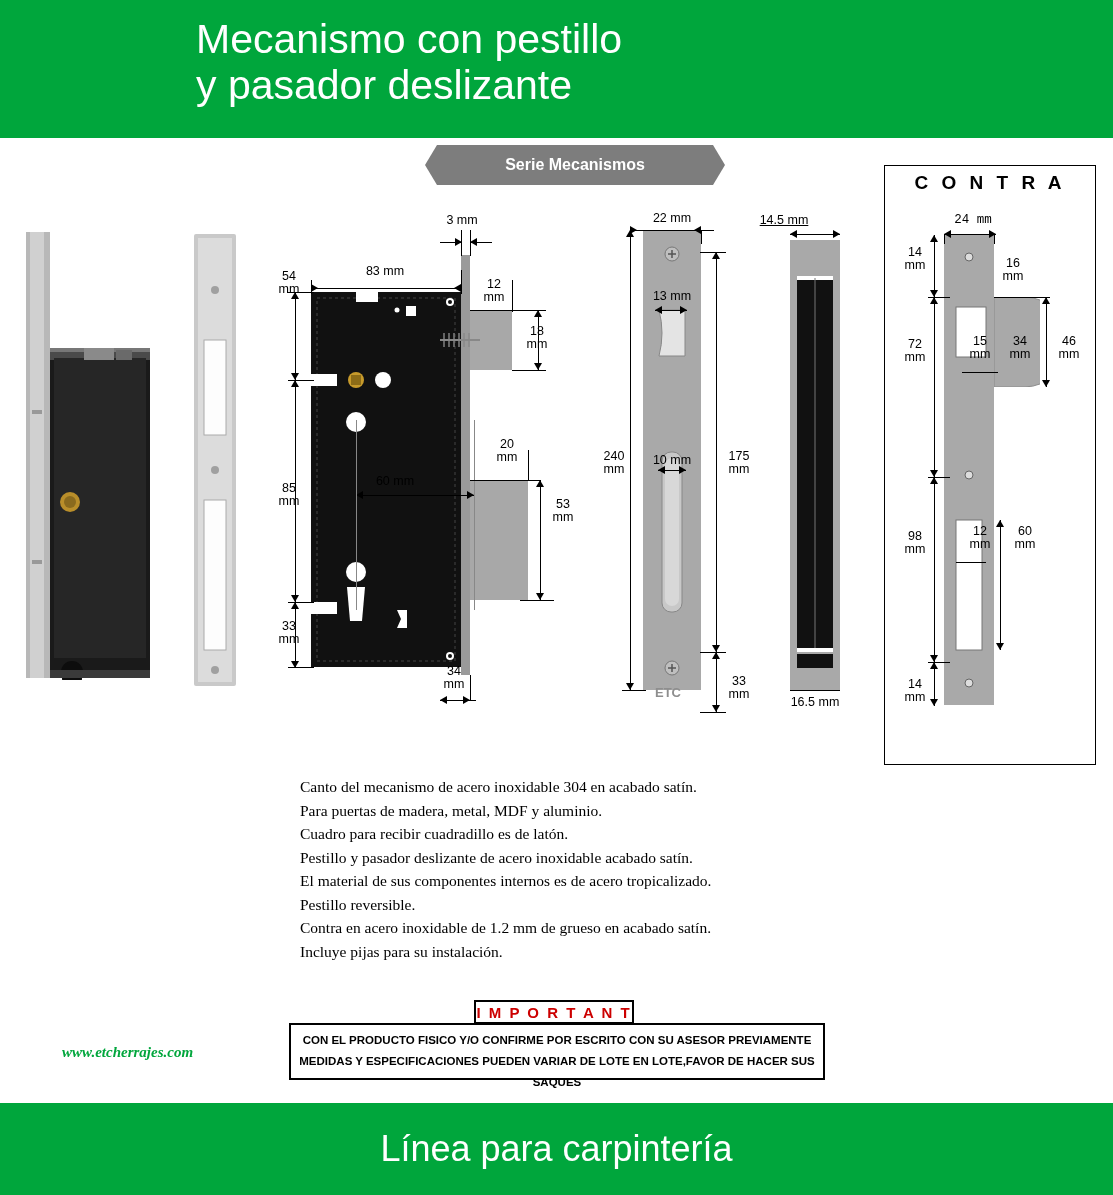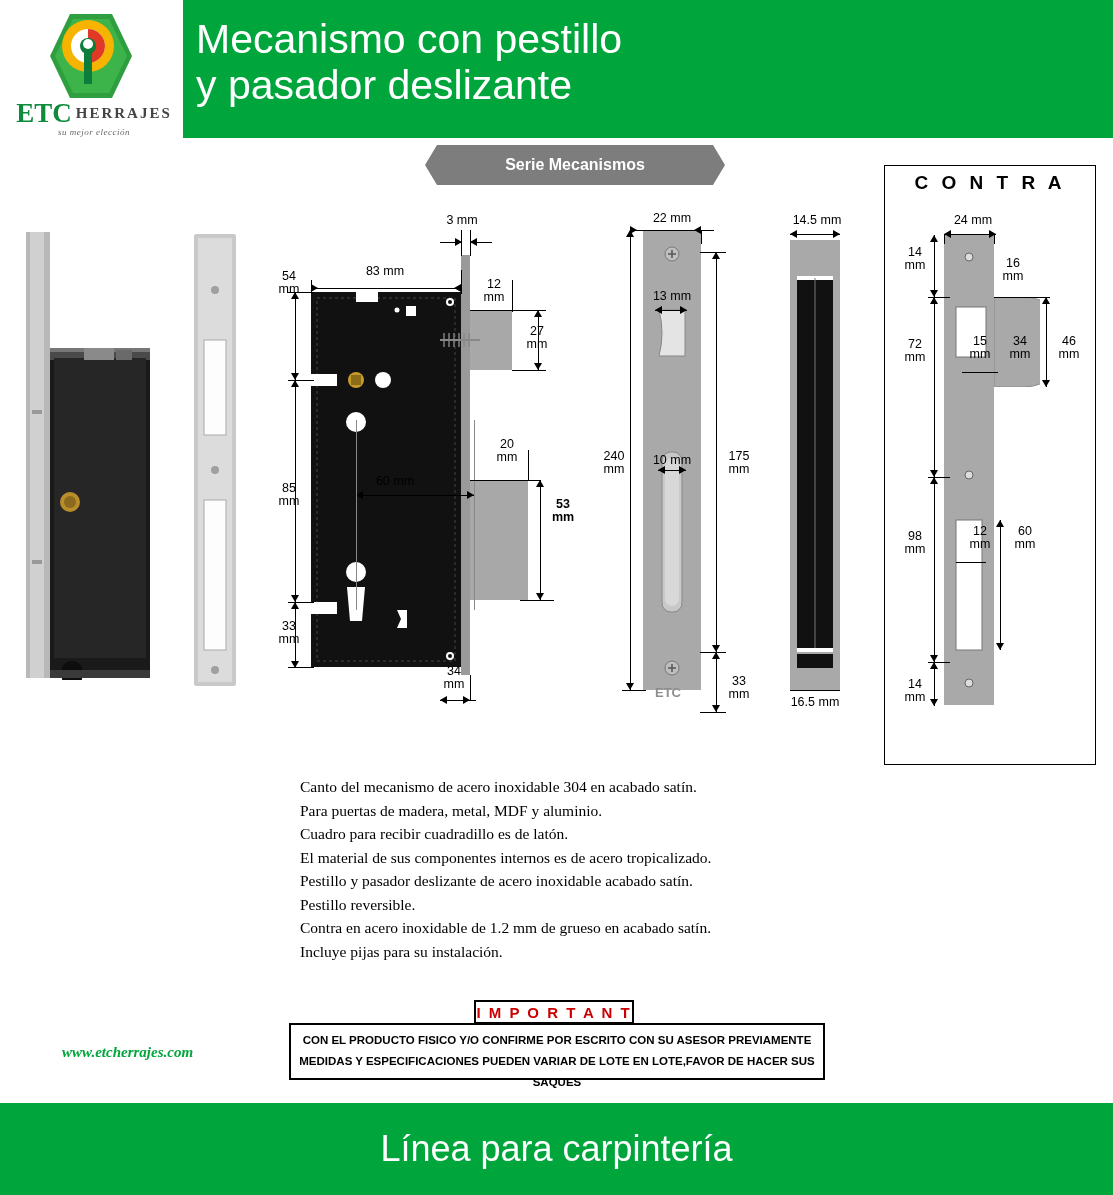--- a/index.html
+++ b/index.html
@@ -132,36 +132,20 @@
     color:#ffffff; font-size:36px;
   }
   .etc-watermark {
     position:absolute; color:#8e8e8e; font-size:13px; font-weight:bold;
   }
 </style>
 </head>
 <body>
 
 <div class="header">
-  <div class="logo-box">
-    <svg class="logo-hex" viewBox="0 0 94 88">
-      <polygon points="30,2 72,2 92,44 72,86 30,86 10,44" fill="#2e9e3e"></polygon>
-      <polygon points="33,7 69,7 87,44 69,81 33,81 15,44" fill="#3cb44a"></polygon>
-      <circle cx="48" cy="34" r="26" fill="#f6b400"></circle>
-      <circle cx="48" cy="34" r="17" fill="#ffffff"></circle>
-      <path d="M48 17 a17 17 0 0 1 0 34 z" fill="#e03a27"></path>
-      <circle cx="48" cy="34" r="8" fill="#0e7c3a"></circle>
-      <path d="M44 40 L44 72 L52 72 L52 40 Z" fill="#0e7c3a"></path>
-      <circle cx="48" cy="32" r="5" fill="#ffffff"></circle>
-    </svg>
-    <div class="logo-text">
-      <span class="logo-etc">ETC</span><span class="logo-herrajes">HERRAJES</span>
-      <div class="logo-slogan">su mejor elección</div>
-    </div>
-  </div>
   <div class="header-title">
     <div>Mecanismo con pestillo</div>
     <div>y pasador deslizante</div>
   </div>
 </div>
 
 <div class="serie-banner">
   <span>Serie Mecanismos</span>
 </div>
 
@@ -252,21 +236,21 @@
   <div class="dimv" style="left:461px; top:140px; height:24px;"></div>
   <div class="dim" style="left:311px; top:158px; width:150px;"></div>
   <div class="arrowR" style="left:311px; top:154px;"></div>
   <div class="arrowL" style="left:454px; top:154px;"></div>
 
   <div class="lbl two" style="left:477px; top:148px;">12
 mm</div>
   <div class="dim" style="left:470px; top:180px; width:46px;"></div>
   <div class="dimv" style="left:512px; top:150px; height:32px;"></div>
 
-  <div class="lbl two" style="left:520px; top:195px;">27
+  <div class="lbl two" style="left:520px; top:195px;">18
 mm</div>
   <div class="dimv" style="left:538px; top:180px; height:60px;"></div>
   <div class="arrowU" style="left:534px; top:180px;"></div>
   <div class="arrowD" style="left:534px; top:233px;"></div>
   <div class="dim" style="left:512px; top:180px; width:34px;"></div>
   <div class="dim" style="left:512px; top:240px; width:34px;"></div>
 
   <div class="lbl two" style="left:272px; top:140px;">54
 mm</div>
   <div class="dimv" style="left:295px; top:162px; height:88px;"></div>
@@ -294,21 +278,21 @@
   <div class="arrowL" style="left:356px; top:361px;"></div>
   <div class="arrowR" style="left:467px; top:361px;"></div>
   <div class="dimv" style="left:356px; top:290px; height:190px; background:#888;"></div>
   <div class="dimv" style="left:474px; top:290px; height:190px; background:#888;"></div>
 
   <div class="lbl two" style="left:490px; top:308px;">20
 mm</div>
   <div class="dim" style="left:470px; top:350px; width:70px;"></div>
   <div class="dimv" style="left:528px; top:320px; height:30px;"></div>
 
-  <div class="lbl two" style="left:546px; top:368px;font-weight:bold;">53
+  <div class="lbl two" style="left:546px; top:368px;">53
 mm</div>
   <div class="dimv" style="left:540px; top:350px; height:120px;"></div>
   <div class="arrowU" style="left:536px; top:350px;"></div>
   <div class="arrowD" style="left:536px; top:463px;"></div>
   <div class="dim" style="left:520px; top:470px; width:34px;"></div>
 
   <div class="lbl two" style="left:437px; top:535px;">34
 mm</div>
   <div class="dim" style="left:440px; top:570px; width:36px;"></div>
   <div class="arrowL" style="left:440px; top:566px;"></div>
@@ -370,21 +354,21 @@
   <div class="greybody" style="left:790px; top:110px; width:50px; height:450px; background:#a9a9a9;"></div>
   <svg style="position:absolute;left:790px;top:110px;width:50px;height:450px;" viewBox="0 0 50 450">
     <rect x="0" y="0" width="50" height="450" fill="#a9a9a9"></rect>
     <rect x="7" y="38" width="36" height="374" fill="#111"></rect>
     <rect x="7" y="36" width="36" height="4" fill="#fff"></rect>
     <line x1="25" y1="38" x2="25" y2="412" stroke="#777" stroke-width="1"></line>
     <rect x="7" y="408" width="36" height="4" fill="#fff"></rect>
     <rect x="7" y="414" width="36" height="14" fill="#111"></rect>
   </svg>
 
-  <div class="lbl" style="left:782px; top:84px; width:70px;">14.5 mm</div>
+  <div class="lbl" style="left:749px; top:84px; width:70px;text-decoration:underline;">14.5 mm</div>
   <div class="dim" style="left:790px; top:104px; width:50px;"></div>
   <div class="arrowL" style="left:790px; top:100px;"></div>
   <div class="arrowR" style="left:833px; top:100px;"></div>
 
   <div class="lbl" style="left:778px; top:566px; width:74px;">16.5 mm</div>
   <div class="dim" style="left:790px; top:560px; width:50px;"></div>
 
   <div class="contra-box"></div>
   <div class="contra-title">C O N T R A</div>
 
@@ -394,21 +378,21 @@
     <circle cx="25" cy="22" r="4" fill="#ddd" stroke="#666"></circle>
     <circle cx="25" cy="240" r="4" fill="#ddd" stroke="#666"></circle>
     <circle cx="25" cy="448" r="4" fill="#ddd" stroke="#666"></circle>
     <rect x="12" y="72" width="30" height="50" fill="#fff" stroke="#777"></rect>
     <rect x="12" y="285" width="26" height="130" fill="#fff" stroke="#777"></rect>
   </svg>
   <svg style="position:absolute;left:994px;top:167px;width:46px;height:90px;" viewBox="0 0 46 90">
     <path d="M0 0 h30 a16 16 0 0 1 0 90 h-30 z" fill="#a9a9a9" stroke="#8a8a8a"></path>
   </svg>
 
-  <div class="lbl" style="left:938px; top:84px; width:70px;">24 mm</div>
+  <div class="lbl" style="left:938px; top:84px; width:70px;font-family:Liberation Mono, monospace;">24 mm</div>
   <div class="dim" style="left:944px; top:104px; width:52px;"></div>
   <div class="arrowL" style="left:944px; top:100px;"></div>
   <div class="arrowR" style="left:989px; top:100px;"></div>
   <div class="dimv" style="left:944px; top:104px; height:10px;"></div>
   <div class="dimv" style="left:994px; top:104px; height:10px;"></div>
 
   <div class="lbl two" style="left:898px; top:116px;">14
 mm</div>
   <div class="dimv" style="left:934px; top:105px; height:62px;"></div>
   <div class="arrowU" style="left:930px; top:105px;"></div>
@@ -460,22 +444,22 @@
 mm</div>
   <div class="dimv" style="left:934px; top:532px; height:44px;"></div>
   <div class="arrowU" style="left:930px; top:532px;"></div>
   <div class="arrowD" style="left:930px; top:569px;"></div>
 </div>
 
 <div class="desc">
   <div>Canto del mecanismo de acero inoxidable 304 en acabado satín.</div>
   <div>Para puertas de madera, metal, MDF y aluminio.</div>
   <div>Cuadro para recibir cuadradillo es de latón.</div>
+  <div>Pestillo y pasador deslizante de acero inoxidable acabado satín.</div>
   <div>El material de sus componentes internos es de acero tropicalizado.</div>
-  <div>Pestillo y pasador deslizante de acero inoxidable acabado satín.</div>
   <div>Pestillo reversible.</div>
   <div>Contra en acero inoxidable de 1.2 mm de grueso en acabado satín.</div>
   <div> Incluye pijas para su instalación.</div>
 </div>
 
 <div class="imp-wrap">
   <div class="imp-title">I M P O R T A N T E</div>
   <div class="imp-body">
     <div>CON EL PRODUCTO FISICO Y/O CONFIRME POR ESCRITO CON SU ASESOR PREVIAMENTE</div>
     <div>MEDIDAS Y ESPECIFICACIONES PUEDEN VARIAR DE LOTE EN LOTE,FAVOR DE HACER SUS SAQUES</div>

